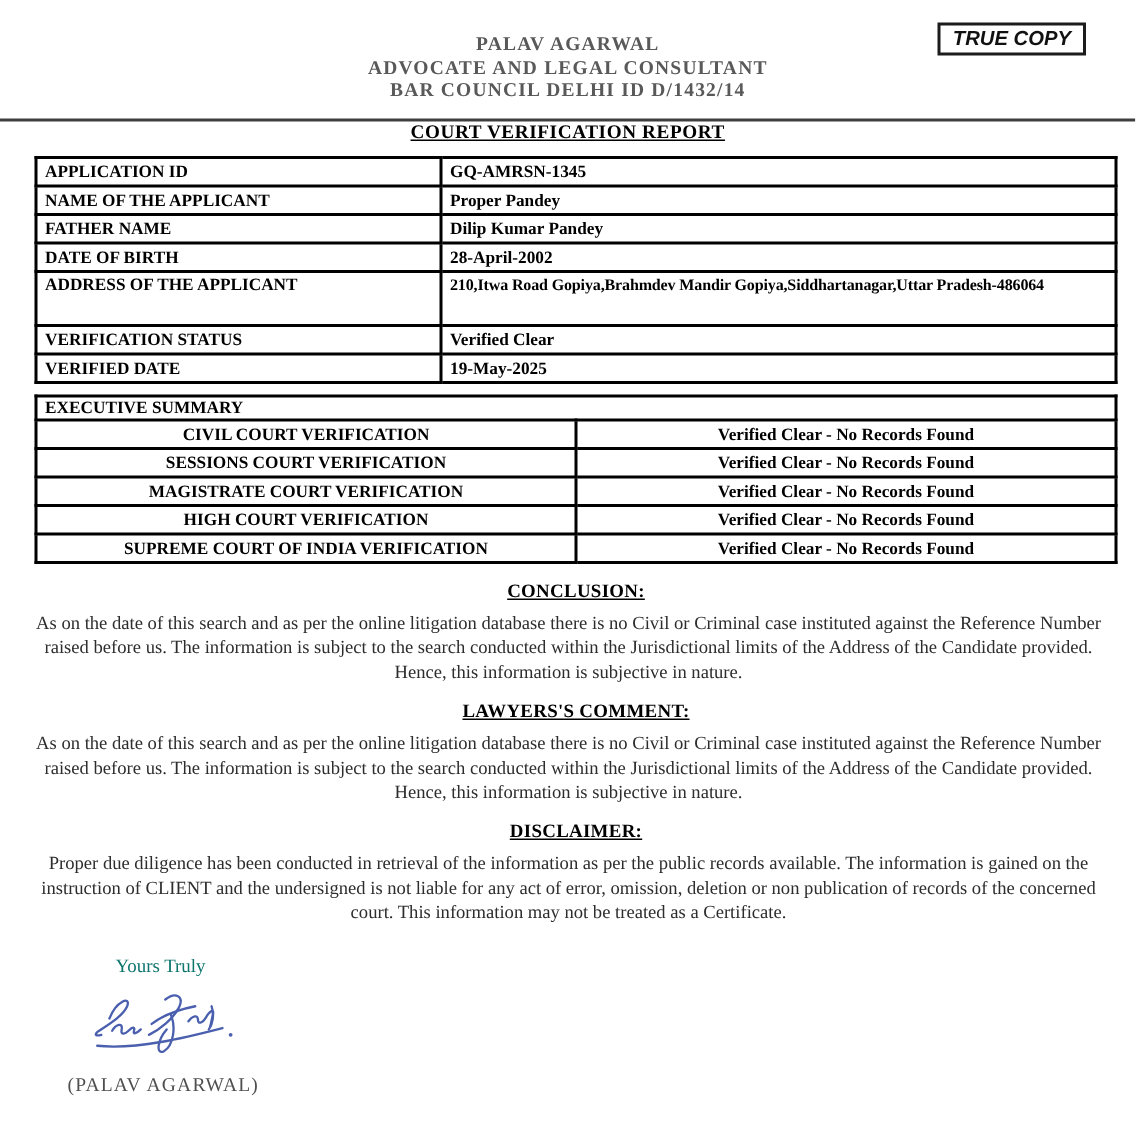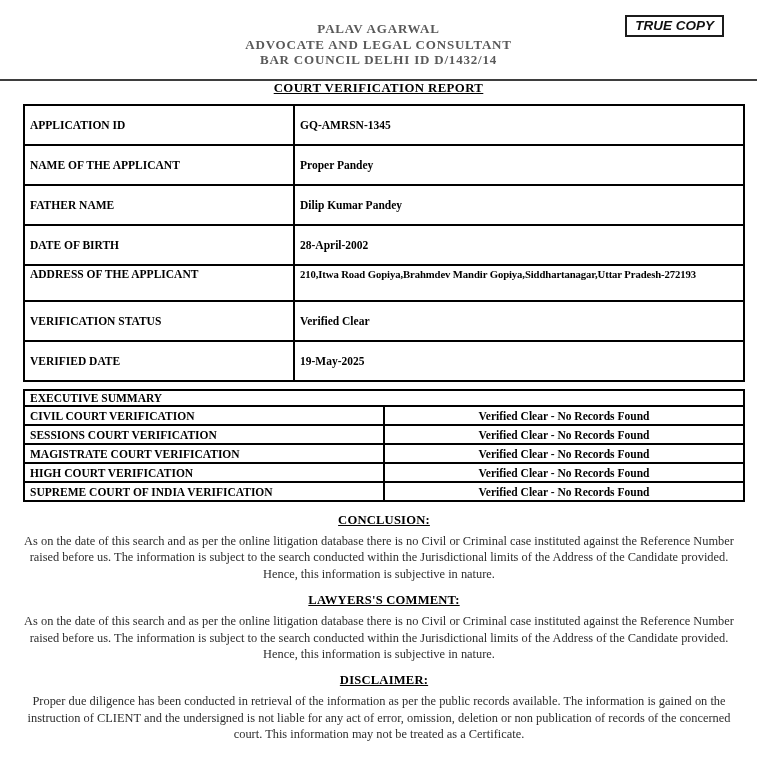--- a/index.html
+++ b/index.html
@@ -28,25 +28,25 @@
     font-weight:bold; font-size:12.8px; letter-spacing:0.4px;
     text-decoration:underline; color:#000;
   }
   
   .content { padding:0 12px 0 23px; }
   table { border-collapse:collapse; table-layout:fixed; width:722px; }
   td { border:2px solid #000; font-weight:bold; font-size:11.5px; color:#000;
        padding:1px 5px; vertical-align:middle; overflow:hidden; }
   .t-applicant { margin-top:8px; }
   .t-applicant td.lbl { width:270px; }
-  .t-applicant td { height:40px; }
+  .t-applicant td { height:19px; }
   .t-applicant tr.tall td { height:36px; vertical-align:top; padding-top:2px; }
   .t-applicant tr.tall td.val { font-size:10.7px; letter-spacing:-0.1px; white-space:nowrap; }
   .t-summary { margin-top:7px; }
-  .t-summary td { height:19px; }
+  .t-summary td { height:19px;text-align:center; }
   .t-summary td.hdr { height:16px; text-align:left; }
   .t-summary td.lbl { width:270px; }
   .t-summary td.val { text-align:center; }
   
   .section { margin-top:11px;text-align:center; }
   .section .sec-heading { font-weight:bold; font-size:12.6px; color:#000;
     text-decoration:underline; letter-spacing:0.2px; }
   .section .sec-body { margin-top:5px; width:712px; font-size:12.4px;
     line-height:16.4px; color:#2d2d2d; }
   
@@ -87,21 +87,21 @@
         <tr>
           <td class="lbl">FATHER NAME</td>
           <td class="val">Dilip Kumar Pandey</td>
         </tr>
         <tr>
           <td class="lbl">DATE OF BIRTH</td>
           <td class="val">28-April-2002</td>
         </tr>
         <tr class="tall">
           <td class="lbl">ADDRESS OF THE APPLICANT</td>
-          <td class="val">210,Itwa Road Gopiya,Brahmdev Mandir Gopiya,Siddhartanagar,Uttar Pradesh-272193</td>
+          <td class="val">210,Itwa Road Gopiya,Brahmdev Mandir Gopiya,Siddhartanagar,Uttar Pradesh-486064</td>
         </tr>
         <tr>
           <td class="lbl">VERIFICATION STATUS</td>
           <td class="val">Verified Clear</td>
         </tr>
         <tr>
           <td class="lbl">VERIFIED DATE</td>
           <td class="val">19-May-2025</td>
         </tr>
       </tbody>

